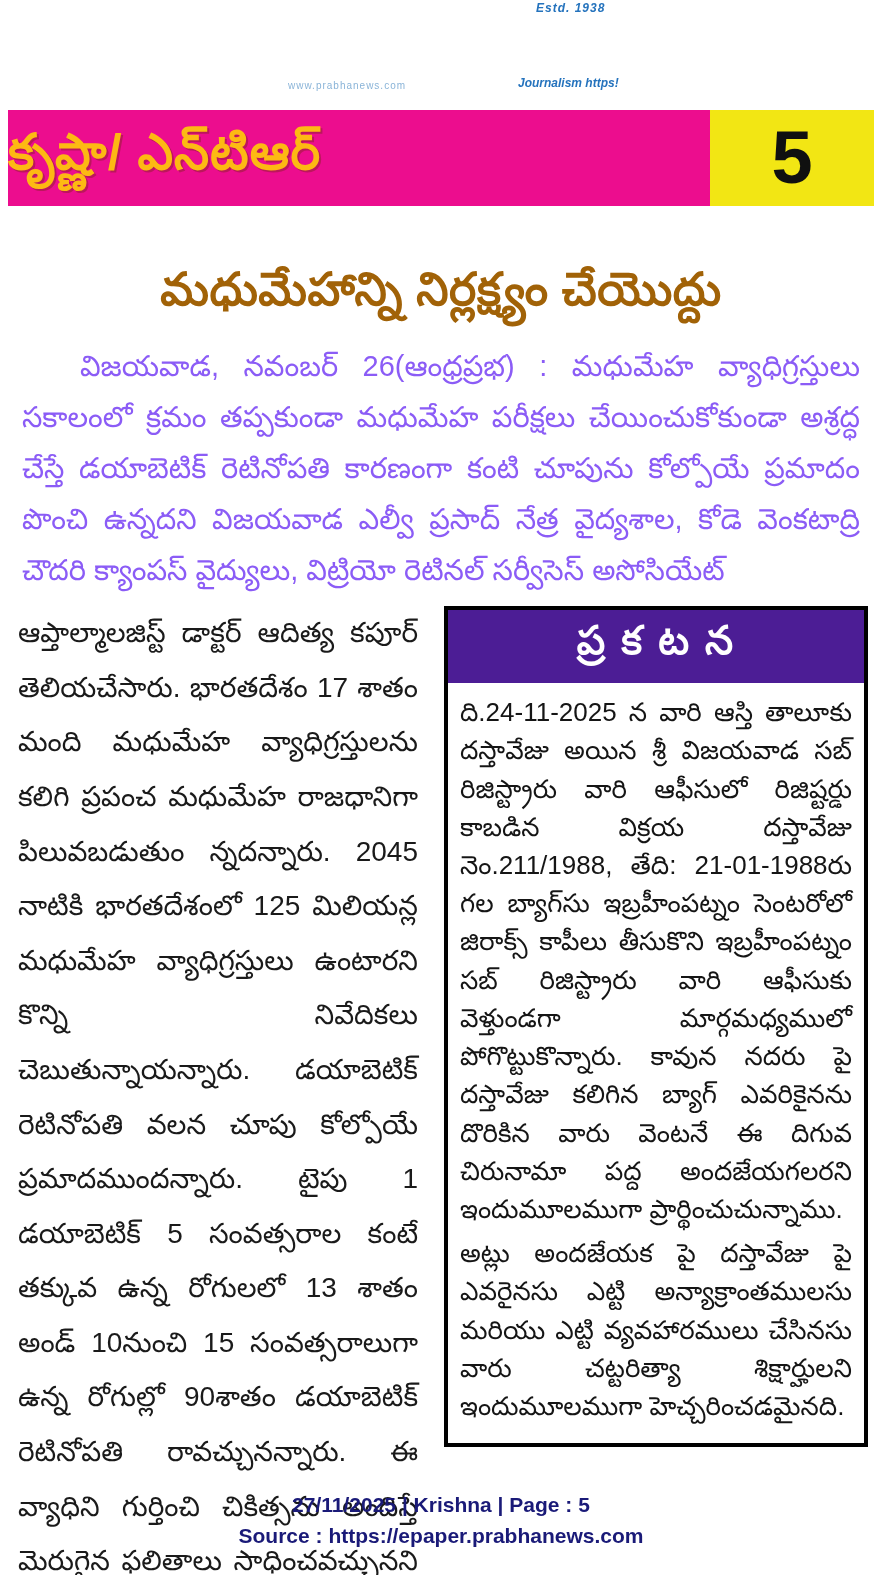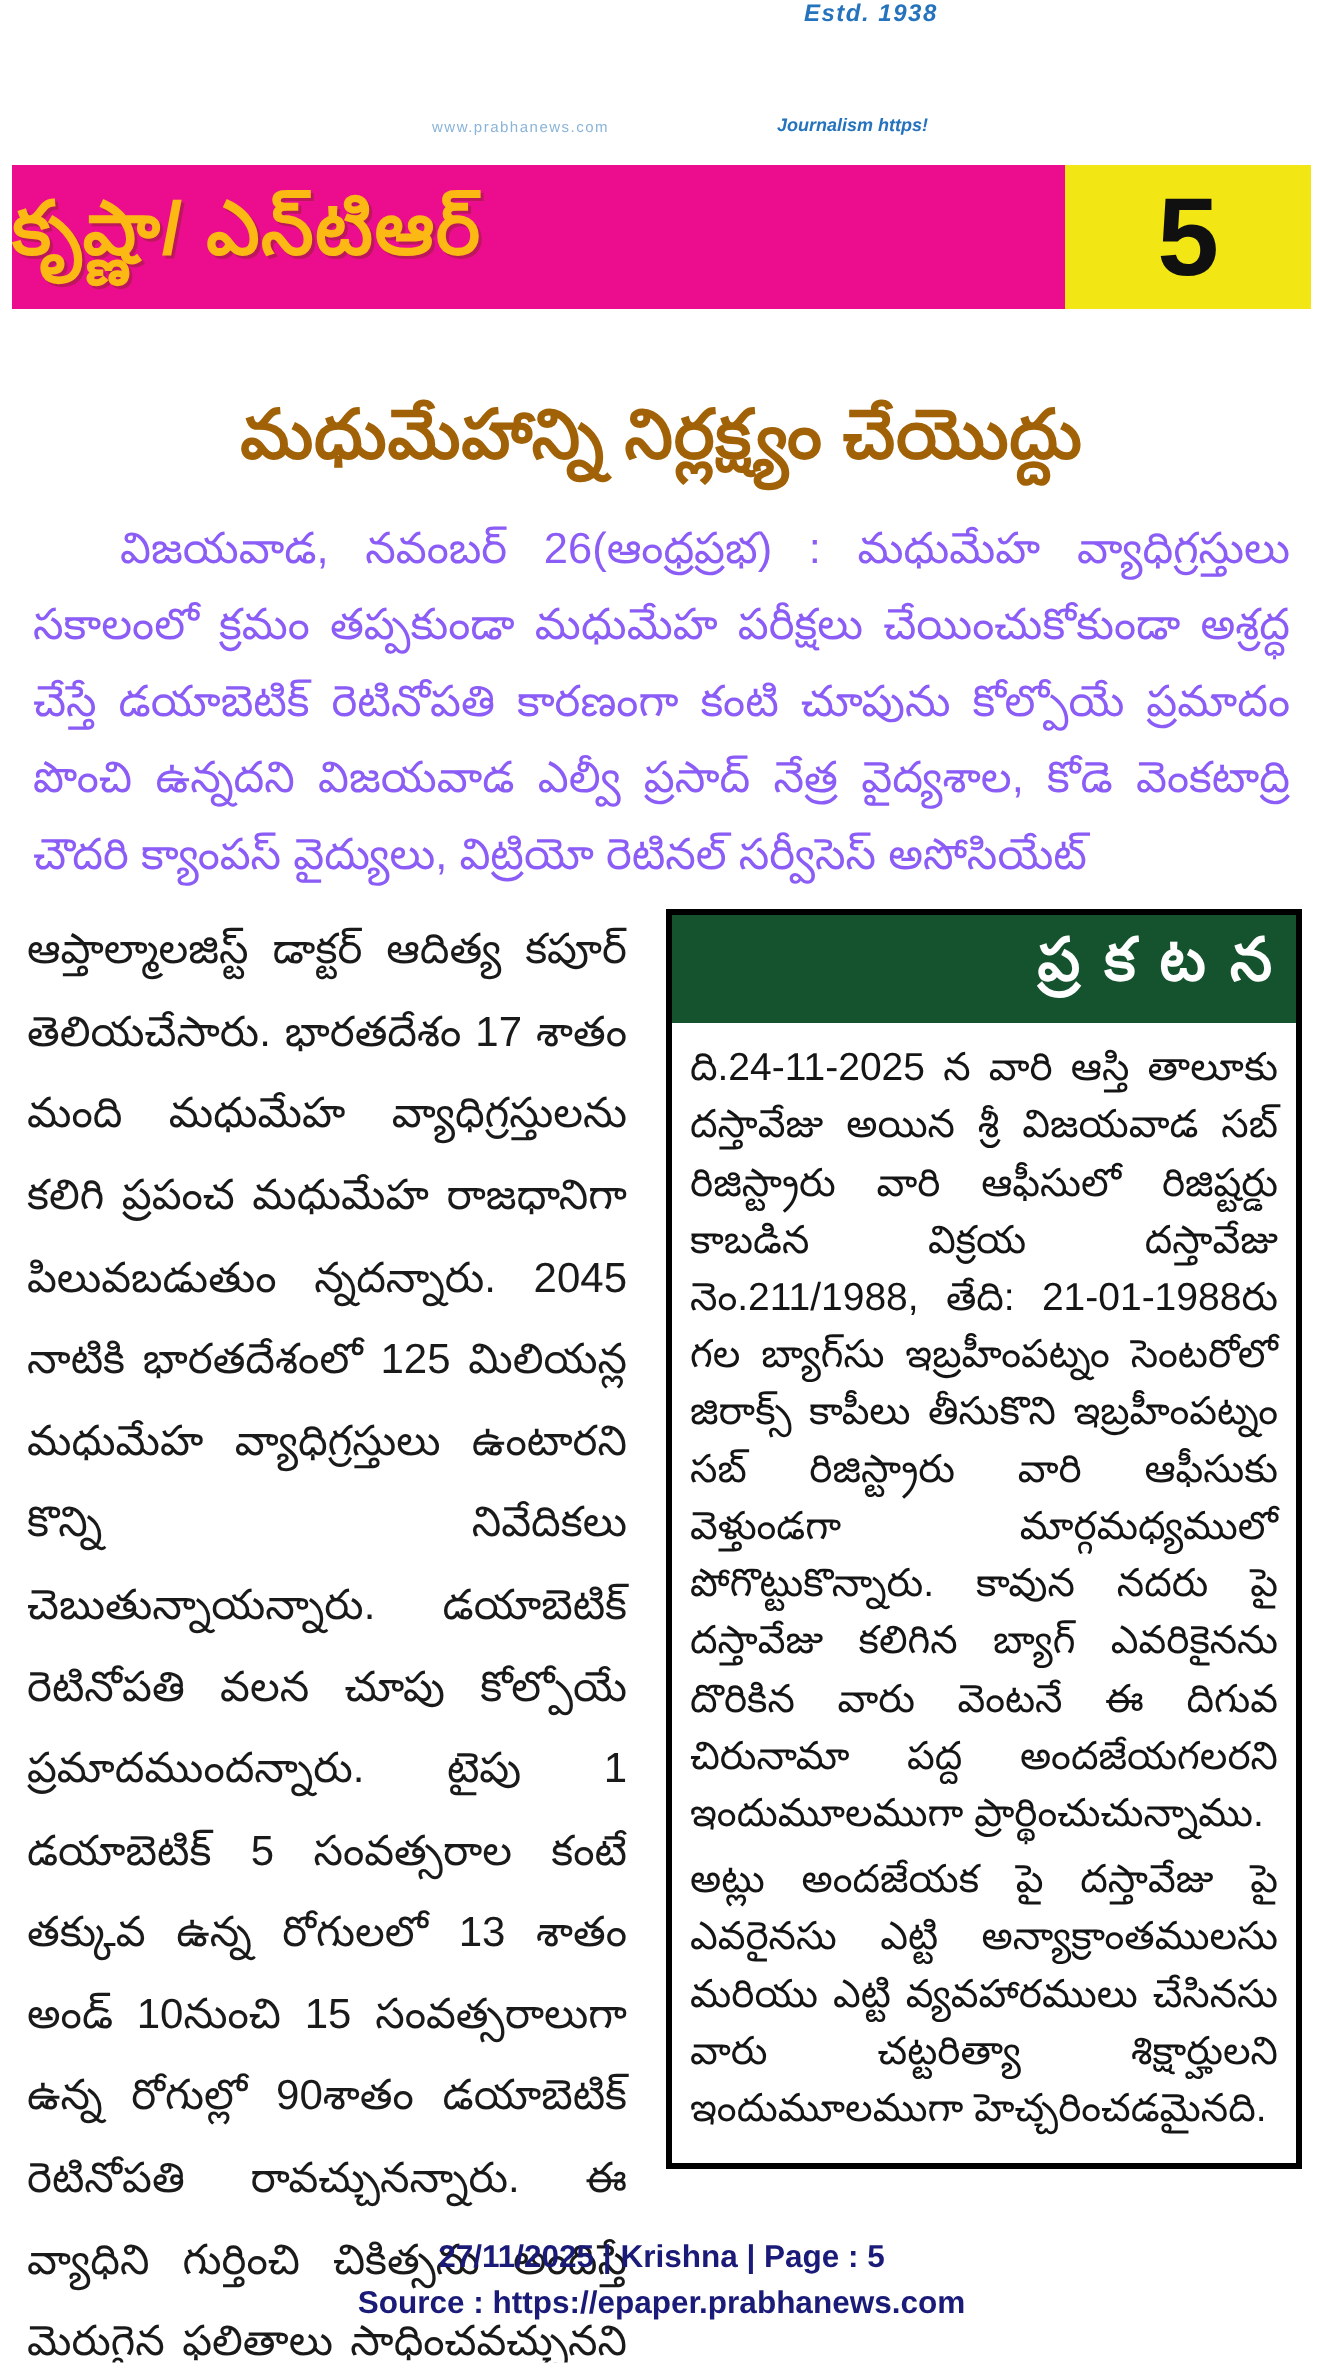--- a/index.html
+++ b/index.html
@@ -10,21 +10,21 @@
     position: relative;
     overflow: hidden;
     font-family: "Liberation Sans", "DejaVu Sans", sans-serif;
     color: #1c1c1c;
   }
 
   
   .masthead { position: relative; height: 104px; }
   .estd {
     position: absolute; left: 536px; top: 1px;
-    font-size: 16px; font-style: italic; font-weight: bold;
+    font-size: 12px; font-style: italic; font-weight: bold;
     color: #2573bd; letter-spacing: 1px;
   }
   .logo {
     position: absolute; left: 0; right: 0; top: 8px;
     text-align: center;
     font-size: 62px; font-weight: bold;
     color: #1b6cc0;
     text-shadow: 0 0 1px #0e4f94;
     letter-spacing: 2px;
     line-height: 78px;
@@ -98,23 +98,23 @@
     color: #1a1a1a;
   }
 
   
   .col-right { flex: 1; }
   .notice-box {
     border: 4px solid #000;
     background: #fff;
   }
   .notice-header {
-    background: #14532d;
+    background: #4c1d95;
     color: #fff;
-    text-align: right;
+    text-align: center;
     font-size: 40px;
     font-weight: bold;
     letter-spacing: 16px;
     padding: 8px 0 10px 14px;
   }
   .notice-body {
     padding: 10px 12px 12px 12px;
     font-size: 26px;
     line-height: 1.47;
     text-align: justify;

